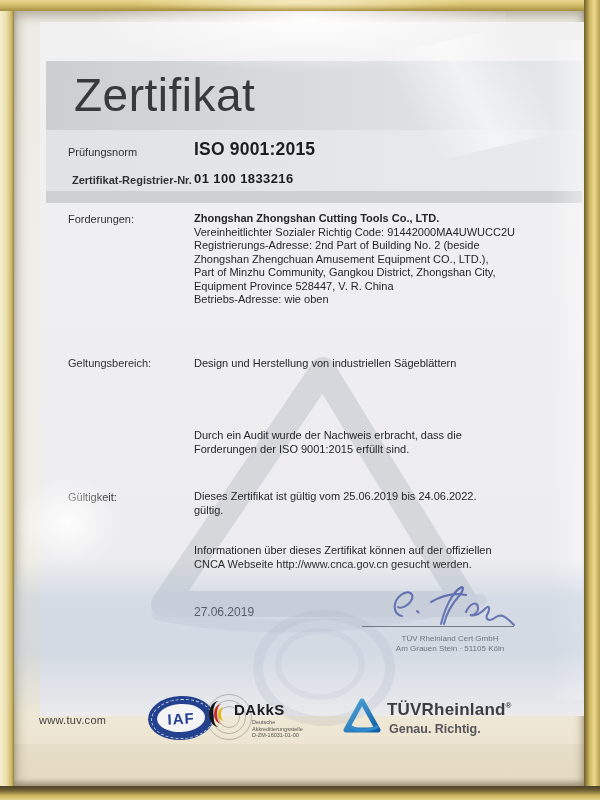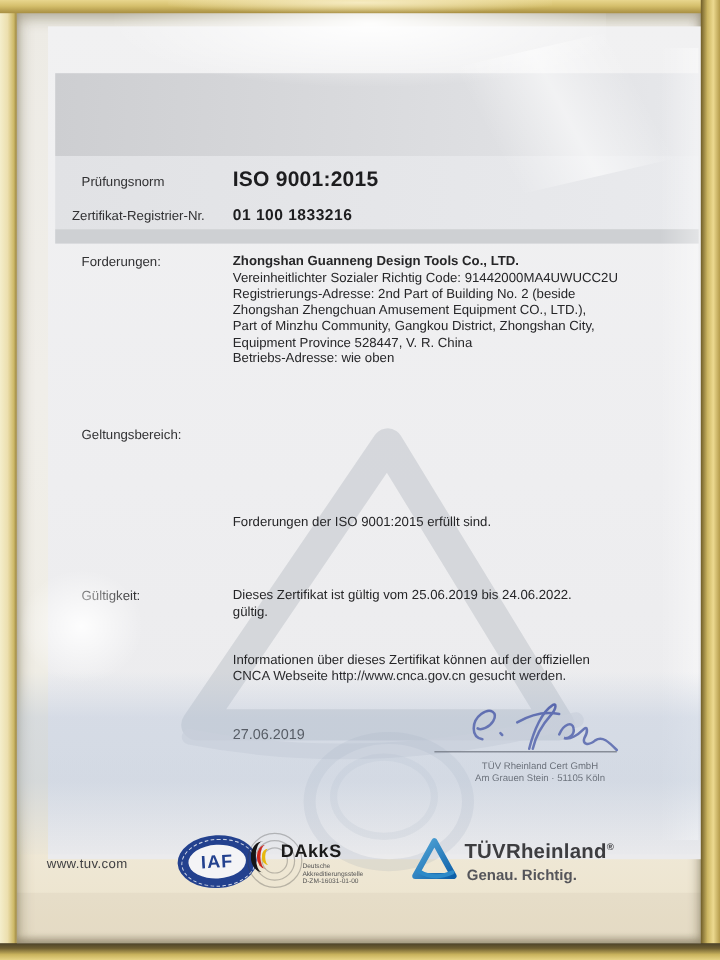--- a/index.html
+++ b/index.html
@@ -87,40 +87,43 @@
   <div class="abs norm-panel"></div>
   <div class="abs divider-band"></div>
 
   <svg class="abs wm-triangle" viewBox="0 0 370 285">
     <path d="M195 14 L338 248 L36 248 Z" fill="none" stroke="#c2c6cc" stroke-width="26" stroke-linejoin="round"></path>
     <path d="M30 258 Q185 288 352 244" fill="none" stroke="#c7cbd1" stroke-width="13" stroke-linecap="round" opacity="0.7"></path>
   </svg>
   <div class="abs seal"></div>
   <div class="abs seal2"></div>
 
+  <div class="abs t page-title">Zertifikat</div>
 
   <div class="abs t lbl" style="left:68px;top:146px;">Prüfungsnorm</div>
   <div class="abs t val-big" style="left:194px;top:139px;">ISO 9001:2015</div>
-  <div class="abs t lbl" style="left:60px;top:174px;">Zertifikat-Registrier-Nr.</div>
+  <div class="abs t lbl" style="left:72px;top:174px;font-weight:bold;">Zertifikat-Registrier-Nr.</div>
   <div class="abs t val-med" style="left:194px;top:171px;">01 100 1833216</div>
 
   <div class="abs t lbl" style="left:68px;top:213px;">Forderungen:</div>
-  <div class="abs t body-txt bold" style="left:194px;top:212px;">Zhongshan Guanneng Design Tools Co., LTD.</div>
+  <div class="abs t body-txt bold" style="left:194px;top:212px;">Zhongshan Zhongshan Cutting Tools Co., LTD.</div>
   <div class="abs" style="left:194px;top:226px;">
     <div class="t body-txt">Vereinheitlichter Sozialer Richtig Code: 91442000MA4UWUCC2U</div>
     <div class="t body-txt">Registrierungs-Adresse: 2nd Part of Building No. 2 (beside</div>
     <div class="t body-txt">Zhongshan Zhengchuan Amusement Equipment CO., LTD.),</div>
     <div class="t body-txt">Part of Minzhu Community, Gangkou District, Zhongshan City,</div>
     <div class="t body-txt">Equipment Province 528447, V. R. China</div>
     <div class="t body-txt">Betriebs-Adresse: wie oben</div>
   </div>
 
   <div class="abs t lbl" style="left:68px;top:357px;text-align:center;">Geltungsbereich:</div>
+  <div class="abs t body-txt" style="left:194px;top:357px;">Design und Herstellung von industriellen Sägeblättern</div>
 
   <div class="abs" style="left:194px;top:428px;">
+    <div class="t body-txt" style="line-height:14px;">Durch ein Audit wurde der Nachweis erbracht, dass die</div>
     <div class="t body-txt" style="line-height:14px;">Forderungen der ISO 9001:2015 erfüllt sind.</div>
   </div>
 
   <div class="abs t lbl" style="left:68px;top:491px;">Gültigkeit:</div>
   <div class="abs" style="left:194px;top:490px;">
     <div class="t body-txt" style="line-height:13.8px;">Dieses Zertifikat ist gültig vom 25.06.2019 bis 24.06.2022.</div>
     <div class="t body-txt" style="line-height:13.8px;">gültig.</div>
   </div>
 
   <div class="abs" style="left:194px;top:544px;">

